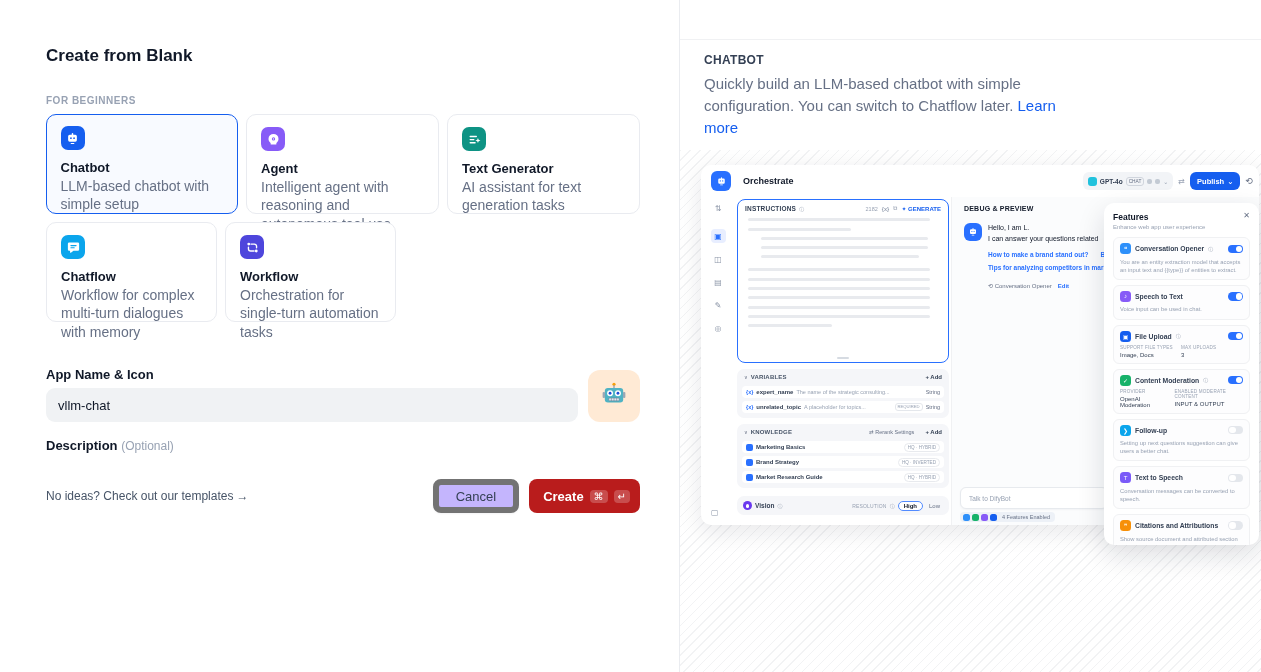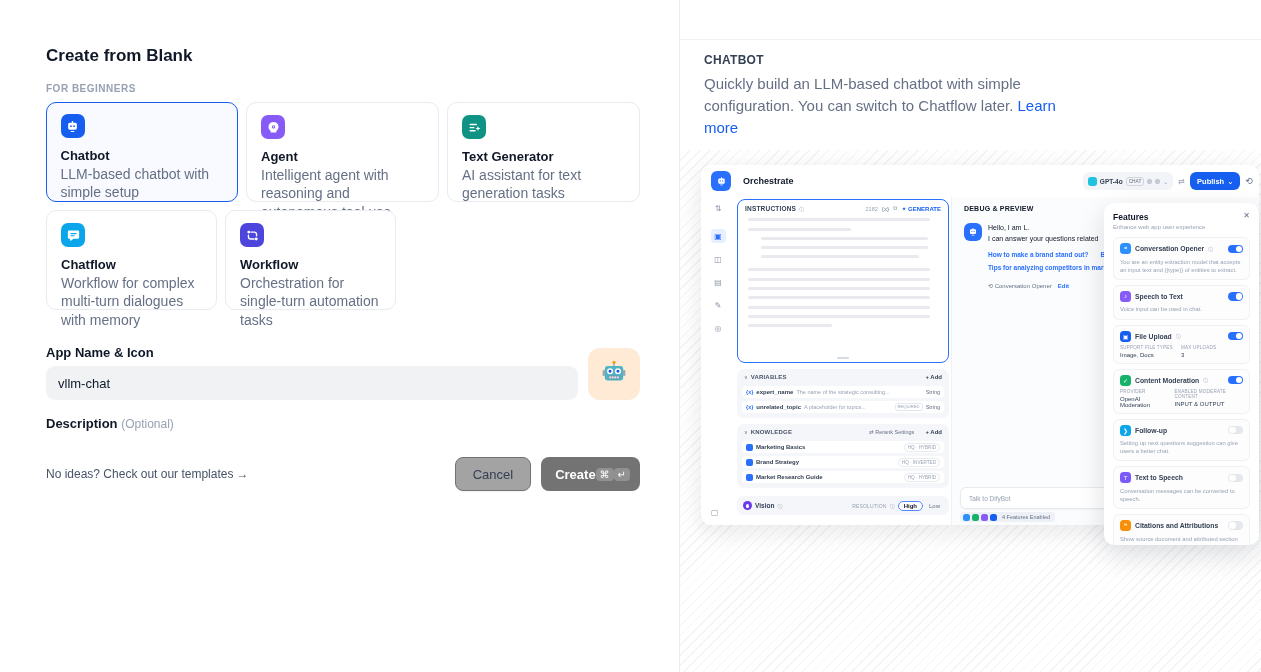--- a/index.html
+++ b/index.html
@@ -4,52 +4,52 @@
 <style>
   * { margin:0; padding:0; box-sizing:border-box; }
   html,body { width:1261px; height:672px; overflow:hidden; background:#fff;
     font-family:"Liberation Sans","DejaVu Sans",sans-serif; color:#101828; }
   .app { display:flex; width:1261px; height:672px; }
 
   
   .modal { width:679px; height:672px; background:#fff; padding:46px 39px 0 46px; position:relative; }
   .modal-title { font-size:17px; font-weight:700; color:#101828; }
   .section-title { font-size:13px; font-weight:700; color:#101828; margin-top:27px; }
-  .group-label { font-size:10px; font-weight:600; letter-spacing:.5px; color:#98a2b3; margin-top:17px; }
+  .group-label { font-size:10px; font-weight:600; letter-spacing:.5px; color:#98a2b3; margin-top:29px; }
   .group-label.second { margin-top:23px; }
   .cards { display:flex; gap:8px; margin-top:8px; }
   .type-card { border:1px solid #e9ebf0; border-radius:10px; background:#fff; padding:12px 14px;
     height:100px; cursor:pointer; }
   .cards.row3 .type-card { flex:1; }
   .cards.row2 .type-card { width:171px; }
   .type-card.selected { border:1.5px solid #155eef; background:#f8faff; padding:11px 13.5px; }
   .type-icon { width:24px; height:24px; border-radius:7px; display:flex; align-items:center; justify-content:center; }
   .type-name { font-size:13px; font-weight:700; color:#101828; margin-top:10px; }
   .type-desc { font-size:14px; color:#667085; margin-top:2px; line-height:1.32; }
 
-  .name-row { display:flex; align-items:flex-end; gap:10px; margin-top:35px; }
+  .name-row { display:flex; align-items:flex-end; gap:10px; margin-top:45px; }
   .name-col { flex:1; }
   .field-label { font-size:13px; font-weight:700; color:#101828; }
   .field-label .optional { font-size:12px; font-weight:400; color:#98a2b3; }
   .name-input { width:100%; height:34px; margin-top:6px; background:#f0f2f4; border:none; border-radius:9px;
     padding:0 12px; font-size:13px; color:#101828; font-family:inherit; outline:none; }
   .emoji-tile { width:52px; height:52px; border-radius:12px; background:#ffead5; display:flex;
     align-items:center; justify-content:center; cursor:pointer; border:none; }
   .desc-label { margin-top:16px; }
   .desc-area { width:100%; height:70px; margin-top:6px; border:1px solid #d4d9e0; border-radius:10px;
     padding:9px 12px; font-size:13px; color:#101828; font-family:inherit; resize:none; outline:none; }
 
   .modal-footer { display:flex; align-items:center; justify-content:space-between; margin-top:26px; }
   .templates-link { font-size:12px; color:#475467; cursor:pointer; }
   .templates-link .arrow { margin-left:3px; }
   .footer-btns { display:flex; gap:10px; }
   .btn { height:34px; border-radius:8px; font-size:13px; display:flex; align-items:center; cursor:pointer; }
-  .btn-cancel { background:#a3a3a3; border:1px solid #737373; color:#344054; font-weight:500; padding:0 17px;
+  .btn-cancel { background:#c4b5fd; border:6px solid #737373; color:#344054; font-weight:500; padding:0 17px;
     box-shadow:0 1px 2px rgba(16,24,40,.05); }
-  .btn-create { background:#737373; border:none; color:#fff; font-weight:600; padding:0 10px 0 14px; }
+  .btn-create { background:#b91c1c; border:none; color:#fff; font-weight:600; padding:0 10px 0 14px; gap:6px; }
   .kbd { font-size:10px; background:rgba(255,255,255,.22); border-radius:4px; padding:1px 4px; font-weight:400; }
 
   
   .right { width:582px; height:672px; border-left:1px solid #eaecf0; display:flex; flex-direction:column; background:#fff; }
   .right-topbar { height:40px; border-bottom:1px solid #f0f1f3; flex:none; }
   .right-info { padding:13px 24px 12px; }
   .right-heading { font-size:12px; font-weight:700; color:#344054; letter-spacing:.3px; }
   .right-desc { font-size:15px; color:#667085; line-height:1.45; margin-top:6px; max-width:374px; }
   .learn-more { color:#155eef; font-weight:500; cursor:pointer; }
   .preview-area { flex:1; position:relative; overflow:hidden;

